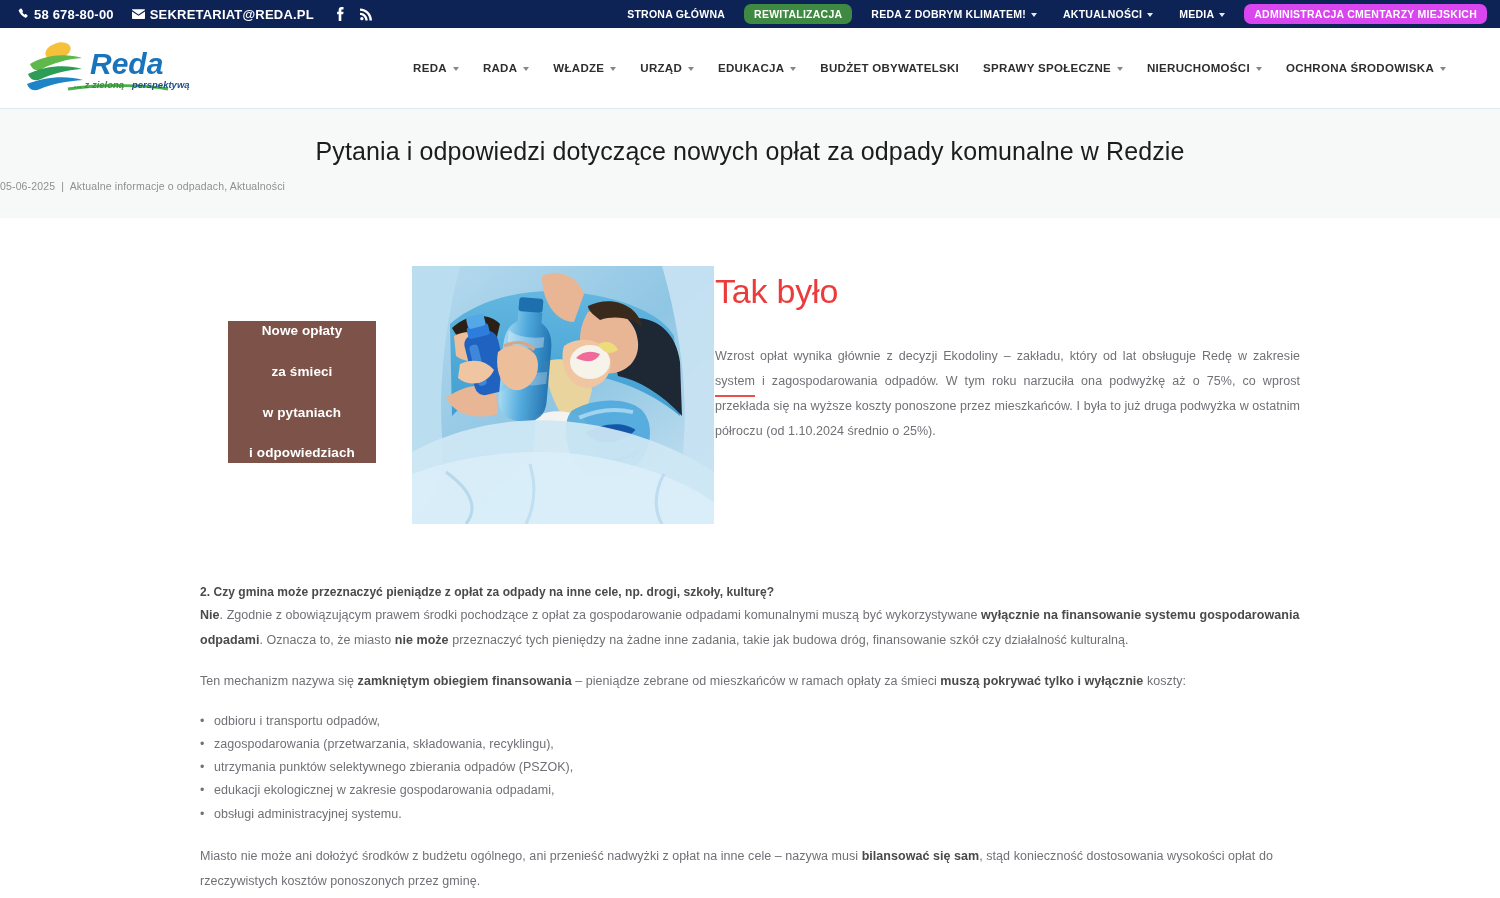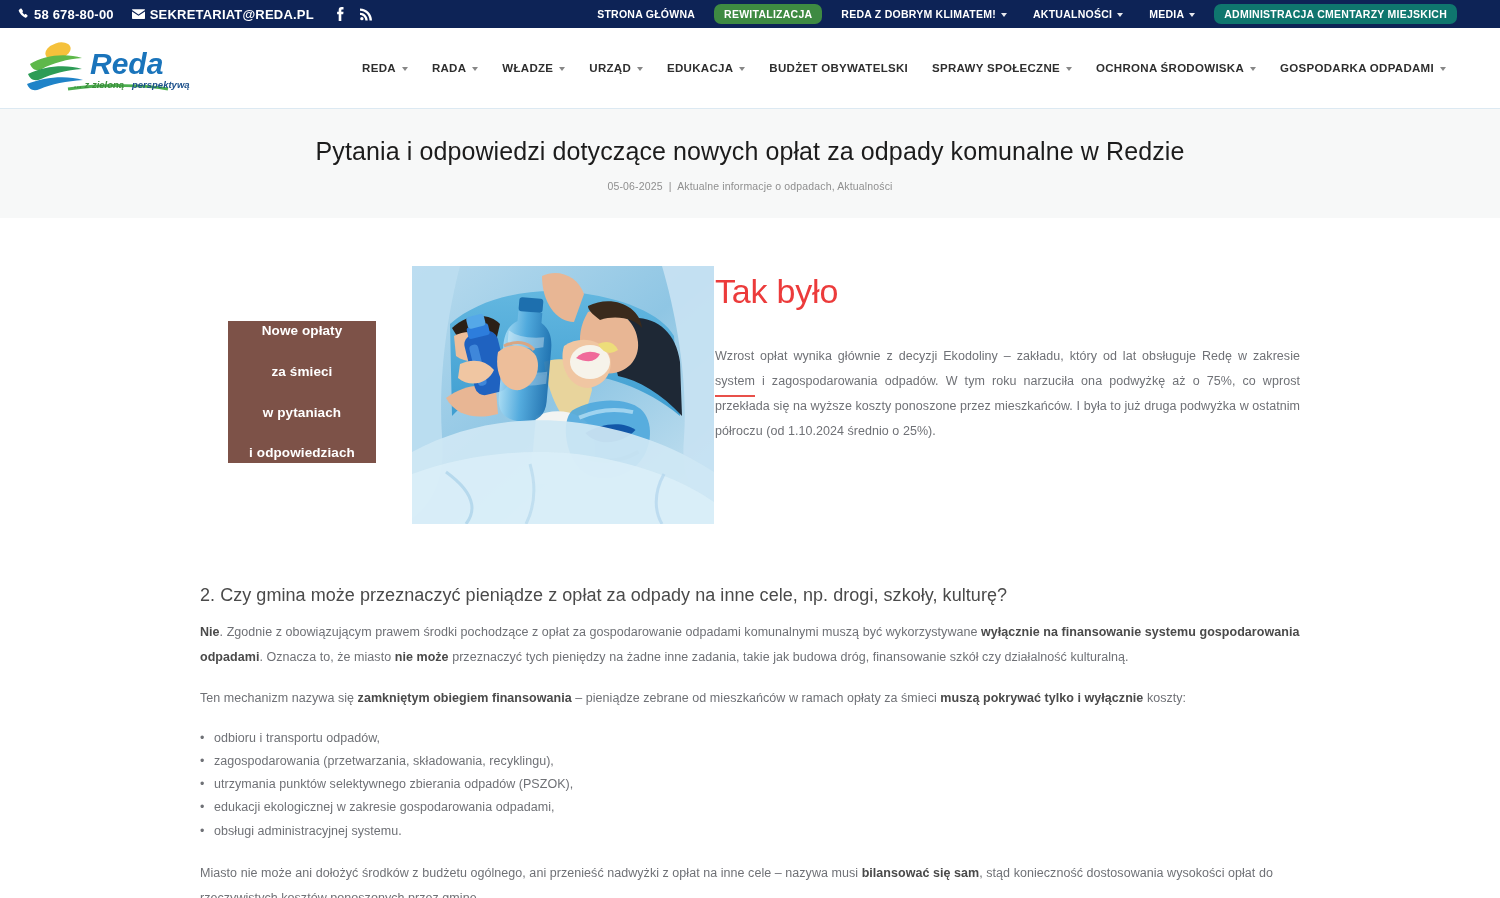--- a/index.html
+++ b/index.html
@@ -75,21 +75,21 @@
     padding: 0 10px;
     border-radius: 7px;
     font-size: 10.5px;
     font-weight: 600;
     letter-spacing: 0.25px;
     white-space: nowrap;
     cursor: pointer;
     margin: 0 6px;
   }
   .tb-btn.green { background: #3e8a42; color: #fff; }
-  .tb-btn.red   { background: #0f766e; color: #fff; margin-right: 35px; }
+  .tb-btn.red   { background: #d946ef; color: #fff; margin-right: 5px; }
 
   .caret {
     display: inline-block;
     width: 0; height: 0;
     border-left: 3.5px solid transparent;
     border-right: 3.5px solid transparent;
     border-top: 4px solid currentColor;
     opacity: 0.9;
     position: relative;
     top: 1px;
@@ -133,21 +133,20 @@
     height: 40px;
   }
   .nav-item .caret { border-top-color: #7a7a7a; top: 1px; }
 
   
   .hero {
     background: #f7f8f8;
     height: 109px;
     display: flex;
     flex-direction: column;
-    align-items: center;
     justify-content: center;
   }
   .hero h1 {
     font-size: 25px;
     font-weight: normal;
     color: #1c1c1c;
     letter-spacing: 0.1px;
     text-align: center;
     line-height: 1.2;
   }
@@ -243,24 +242,24 @@
     left: 0; right: 0;
     bottom: -3px;
     height: 2px;
     background: #e8504a;
   }
 
   .lower {
     padding-top: 44px;
   }
   .sec-head {
-    font-size: 18px;
-    font-weight: normal;
+    font-size: 12px;
+    font-weight: bold;
     color: #4a4a4a;
-    margin-bottom: 14px;
+    margin-bottom: 4px;
     letter-spacing: 0.05px;
   }
   .para {
     font-size: 12.5px;
     color: #6f7176;
     line-height: 2.0;
     letter-spacing: 0.05px;
     margin-bottom: 16px;
   }
   .para b, .para strong { color: #4a4a4a; font-weight: bold; }
@@ -381,25 +380,25 @@
       <span class="caret"></span>
     </div>
     <div class="nav-item">
       <span>BUDŻET OBYWATELSKI</span>
     </div>
     <div class="nav-item">
       <span>SPRAWY SPOŁECZNE</span>
       <span class="caret"></span>
     </div>
     <div class="nav-item">
+      <span>NIERUCHOMOŚCI</span>
+      <span class="caret"></span>
+    </div>
+    <div class="nav-item">
       <span>OCHRONA ŚRODOWISKA</span>
-      <span class="caret"></span>
-    </div>
-    <div class="nav-item">
-      <span>GOSPODARKA ODPADAMI</span>
       <span class="caret"></span>
     </div>
     <div class="nav-item">
       
     </div>
 
   </nav>
 </div>
 
 <div class="hero">

